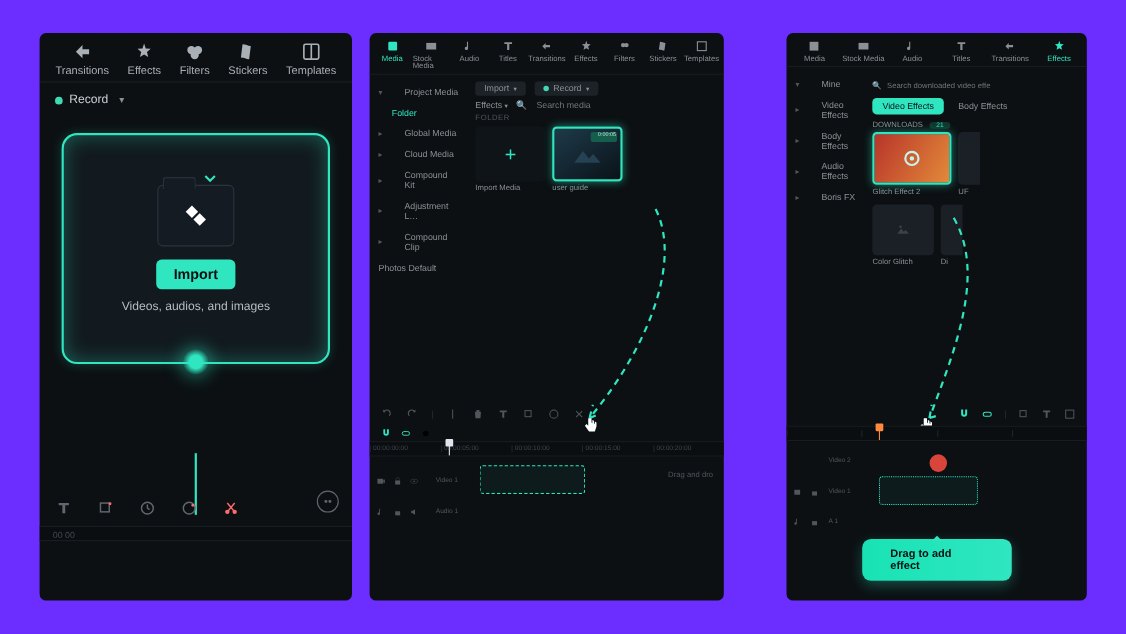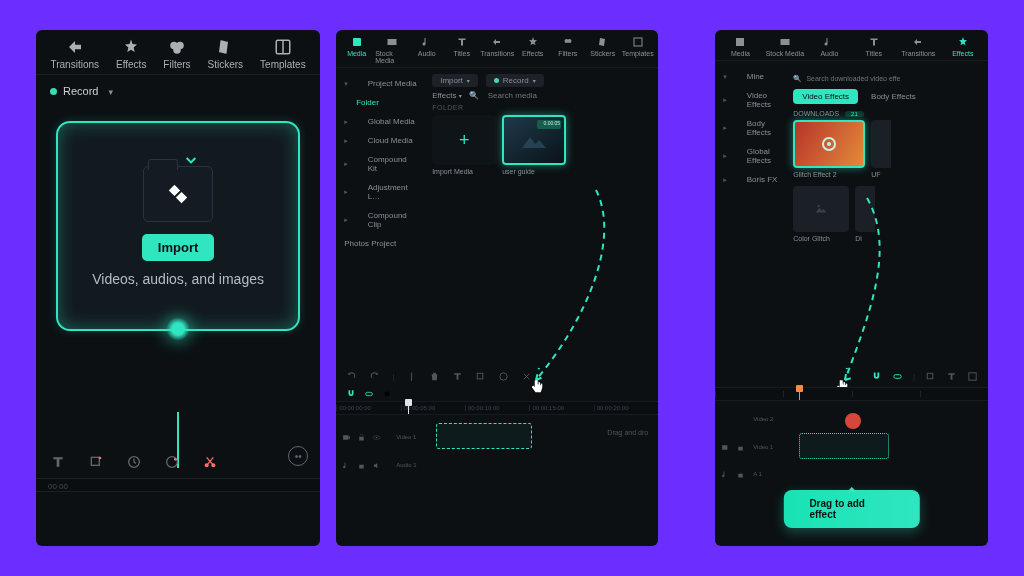--- a/index.html
+++ b/index.html
@@ -53,21 +53,21 @@
     position:relative;
   }
   .folder-icon{width:70px;height:56px;background:#141b22;border:1px solid #2a343d;border-radius:5px;position:relative;display:flex;align-items:center;justify-content:center;margin-bottom:12px;}
   .folder-icon::before{content:"";position:absolute;top:-8px;left:4px;width:28px;height:10px;background:#141b22;border:1px solid #2a343d;border-bottom:none;border-radius:3px 3px 0 0;}
   .dl-arrow{position:absolute;top:-18px;right:10px;}
   .dl-arrow svg{width:22px;height:22px;fill:#2FE6C0;}
   .logo-glyph{transform:rotate(45deg);display:flex;gap:2px;}
   .logo-glyph span{width:8px;height:8px;background:#fff;display:block;}
   .logo-glyph span:last-child{background:#fff;}
   .import-btn{background:#2FE6C0;color:#0c1013;font-weight:600;border:none;border-radius:5px;padding:6px 16px;font-size:13px;cursor:pointer;}
-  .import-hint{color:#b5bcc3;font-size:14px;margin-top:10px;}
+  .import-hint{color:#b5bcc3;font-size:11px;margin-top:10px;}
   .p1-dot{position:absolute;left:50%;bottom:-12px;transform:translateX(-50%);width:24px;height:24px;border-radius:50%;background:radial-gradient(circle,#2FE6C0 35%,rgba(47,230,192,.2) 70%,transparent 75%);box-shadow:0 0 16px rgba(47,230,192,.6);}
   .p1-stem{position:absolute;left:50%;top:382px;bottom:78px;width:2px;background:#2FE6C0;transform:translateX(-50%);}
   .p1-toolbar{position:absolute;bottom:76px;left:0;right:0;display:flex;gap:22px;padding:0 14px;color:#60676f;align-items:center;}
   .p1-toolbar svg{width:16px;height:16px;fill:#60676f;}
   .p1-toolbar .red1{fill:#ff6b6b;}
   .p1-toolbar .red2{fill:#ff6b6b;}
   .p1-aiface{position:absolute;right:12px;bottom:80px;width:20px;height:20px;border-radius:50%;border:1px solid #60676f;display:flex;align-items:center;justify-content:center;color:#60676f;font-size:10px;}
   .p1-bottombar{position:absolute;bottom:54px;left:0;right:0;height:14px;background:#0a0e11;border-top:1px solid #1b2024;border-bottom:1px solid #1b2024;}
   .p1-bottombar .tick{position:absolute;left:12px;top:3px;font-size:8px;color:#444b52;}
   .p1-cta{
@@ -318,21 +318,21 @@
         </div>
       <div class="side-item">
           <span class="caret">▸</span>
           <span>Adjustment L…</span>
         </div>
       <div class="side-item">
           <span class="caret">▸</span>
           <span>Compound Clip</span>
         </div>
       <div class="side-item">
-          <span>Photos Project</span>
+          <span>Photos Default</span>
         </div>
     </div>
     <div class="side-content">
       <div class="sc-row">
         <div class="sc-chip">
             <span>Import</span>
             <span style="font-size:6px">▾</span>
           </div>
         <div class="sc-chip">
             <span class="rec-dot" style="width:5px;height:5px"></span>
@@ -510,21 +510,21 @@
       <div class="side-item">
           <span class="caret">▸</span>
           <span>Video Effects</span>
         </div>
       <div class="side-item">
           <span class="caret">▸</span>
           <span>Body Effects</span>
         </div>
       <div class="side-item">
           <span class="caret">▸</span>
-          <span>Global Effects</span>
+          <span>Audio Effects</span>
         </div>
       <div class="side-item">
           <span class="caret">▸</span>
           <span>Boris FX</span>
         </div>
     </div>
     <div class="side-content">
       <div style="position:relative;margin-bottom:4px">
         <span style="font-size:7px;color:#40464c">🔍</span>
         <input class="search-input" style="width: 120px; font-size: 7px; color: rgb(64, 70, 76);" placeholder="Search downloaded video effe">

